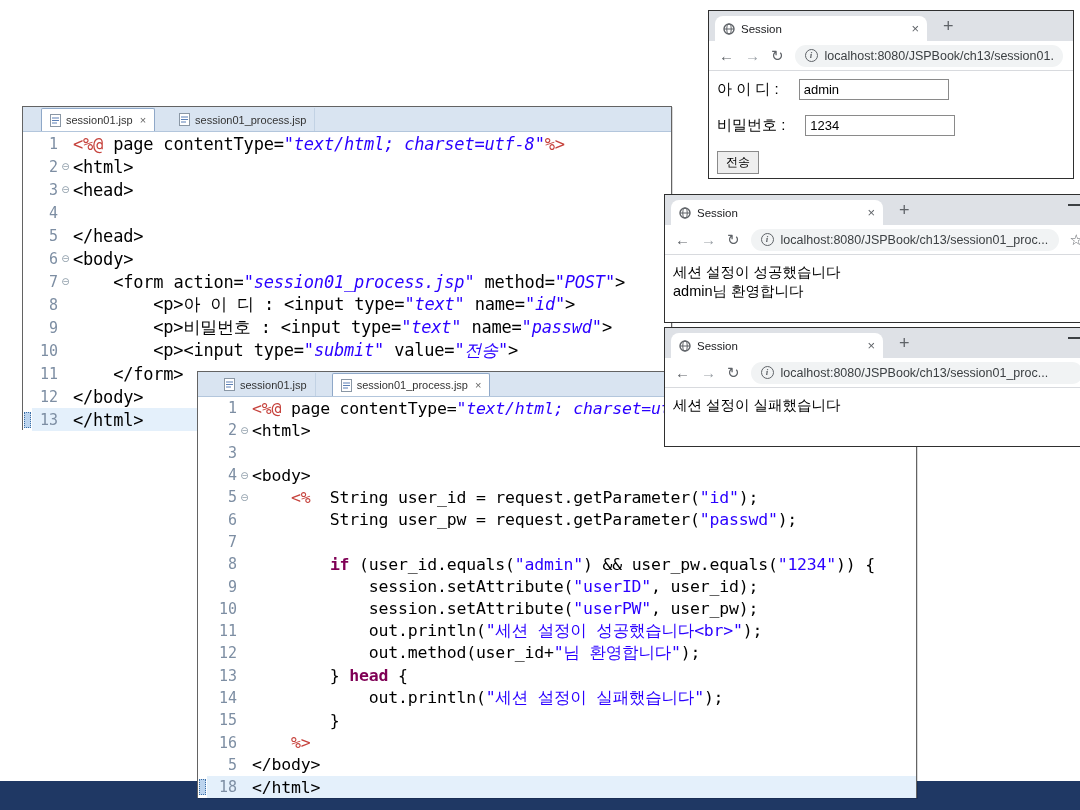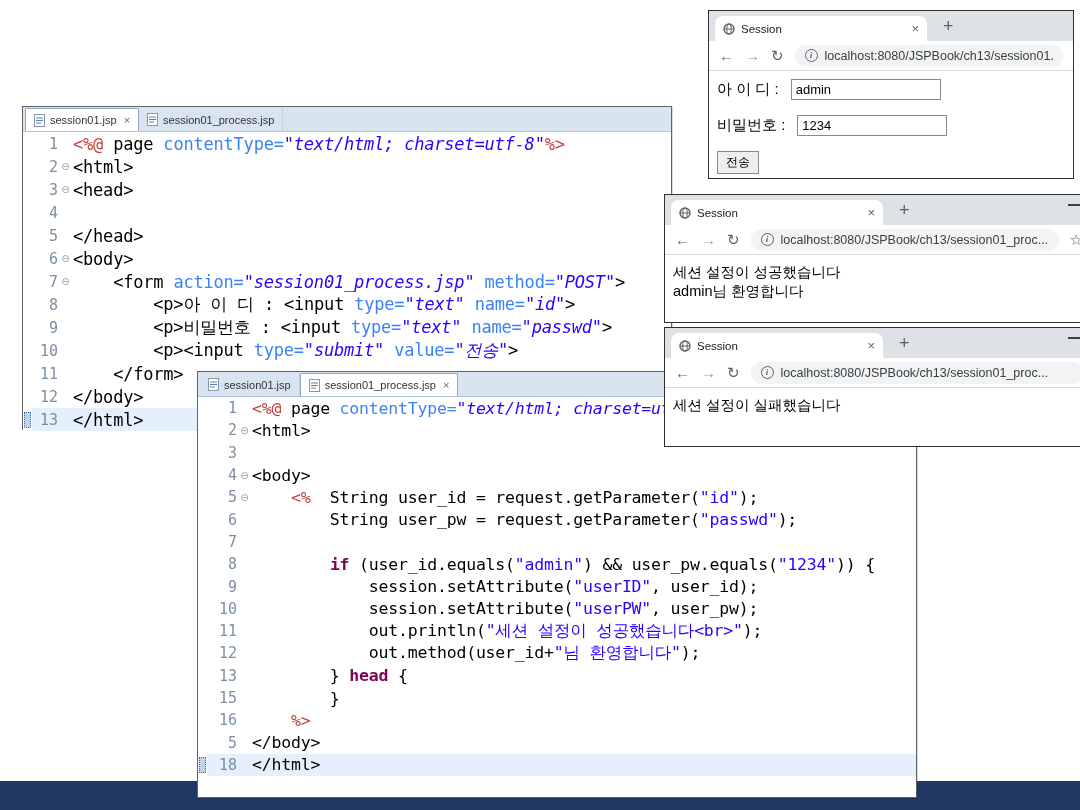--- a/index.html
+++ b/index.html
@@ -7,39 +7,39 @@
   #stage { position:relative; width:1080px; height:810px; overflow:hidden; background:#fff; }
 
   
   .bottombar { position:absolute; left:0; top:781px; width:1080px; height:29px; background:#1f3864; }
 
   
   .ewin { position:absolute; background:#fff; border:1px solid #636363; box-shadow:1px 1px 0 rgba(0,0,0,.15); }
   #ed1 { left:22px; top:106px; width:650px; height:324px; }
   #ed2 { left:197px; top:371px; width:720px; height:427px; }
   .etabs { height:25px; background:#d9e4f1; border-bottom:1px solid #b3c6dc; display:flex; align-items:flex-end; padding-left:2px; }
-  .etab { height:23px; display:flex; align-items:center; padding:0 8px; font-size:11px; color:#333; gap:5px; white-space:nowrap; }
+  .etab { height:23px; display:flex; align-items:center; padding:0 8px; font-size:11px; color:#333; gap:5px; white-space:nowrap;margin-left:16px; }
   .etab.active { background:#fff; border:1px solid #8fa8c8; border-bottom:none; border-radius:2px 2px 0 0; }
   .etab.inactive { border-right:1px solid #c2d2e4; }
   .etab .eclose { font-size:11px; color:#666; margin-left:2px; }
   .ebody { position:relative; overflow:hidden; }
   .crow { display:flex; align-items:center; white-space:pre; overflow:hidden; }
   #ed1 .crow { height:23px; }
   #ed2 .crow { height:22.3px; }
   .crow.hl { background:#e4f0fb; }
   .mk { width:9px; flex:none; height:100%; display:flex; align-items:center; justify-content:center; background:#fff; }
   .mk .sel { width:7px; height:16px; background:#bcd4ee; border:1px dotted #3b6ea5; }
   .num { flex:none; text-align:right; color:#7d8ea3; font-family:"DejaVu Sans Mono",monospace; font-size:15px; }
   #ed1 .num { width:26px; } #ed2 .num { width:30px; }
   .fold { width:15px; flex:none; color:#93a1ad; font-size:10px; text-align:center; font-family:"DejaVu Sans",sans-serif; }
   .code { font-family:"DejaVu Sans Mono",monospace; color:#000; letter-spacing:-0.2px; }
   #ed1 .code { font-size:17px; } #ed2 .code { font-size:16.5px; }
   .tk-d { color:#c6423c; }                    
   .tk-t { color:#000000; }                    
-  .tk-a { color:#3b82f6; }                    
+  .tk-a { color:#000000; }                    
   .tk-s { color:#2a00ff; font-style:italic; } 
   .tk-S { color:#2a00ff; }                    
   .tk-k { color:#7f0055; font-weight:bold; }  
   .tk-p { color:#000; }
 
   
   .bwin { position:absolute; background:#fff; border:1px solid #2f2f2f; }
   #b1 { left:708px; top:10px;  width:366px; height:169px; }
   #b2 { left:664px; top:194px; width:430px; height:129px; }
   #b3 { left:664px; top:327px; width:430px; height:120px; }
@@ -51,21 +51,21 @@
   .minbar { position:absolute; right:12px; top:9px; width:13px; height:2px; background:#3c4043; }
   .btoolbar { height:30px; display:flex; align-items:center; padding:0 10px; gap:11px; border-bottom:1px solid #d8dade; }
   .nav { font-size:15px; color:#5f6368; line-height:1; }
   .nav.fwd { color:#9aa0a6; }
   .pill { flex:1; height:22px; background:#f1f3f4; border-radius:12px; display:flex; align-items:center; padding:0 10px; gap:7px; min-width:0; }
   .info { width:13px; height:13px; flex:none; border:1.2px solid #5f6368; border-radius:50%; color:#5f6368; font:italic bold 9px/11px "Liberation Serif",serif; text-align:center; }
   .url { font-size:12.5px; color:#3c4043; white-space:nowrap; overflow:hidden; }
   .star { font-size:15px; color:#5f6368; flex:none; }
   .bcontent { padding:8px 8px 0 8px; font-size:15px; color:#000; }
   .frow { display:flex; align-items:center; margin-bottom:15px; }
-  .fi { height:21px; width:150px; border:1px solid #8a8a8a; font-size:13px; padding:0 4px; margin-left:12px; font-family:"Liberation Sans",sans-serif; }
+  .fi { height:21px; width:150px; border:1px solid #8a8a8a; font-size:13px; padding:0 4px; margin-left:20px; font-family:"Liberation Sans",sans-serif; }
   .sbtn { font-size:12px; padding:2px 8px; background:#eeeeee; border:1px solid #8a8a8a; color:#000; font-family:"Liberation Sans",sans-serif; }
   .rline { line-height:19px; font-size:14.5px; }
 </style>
 </head>
 <body>
 
 <div id="stage">
 
   <div class="bottombar"></div>
 
@@ -137,20 +137,21 @@
         <div class="crow"><span class="mk"></span><span class="num">4</span><span class="fold">⊖</span><span class="code"><span class="tk-t">&lt;body&gt;</span></span></div>
         <div class="crow"><span class="mk"></span><span class="num">5</span><span class="fold">⊖</span><span class="code"><span class="tk-p">    </span><span class="tk-d">&lt;%</span><span class="tk-p">  String user_id = request.getParameter(</span><span class="tk-S">"id"</span><span class="tk-p">);</span></span></div>
         <div class="crow"><span class="mk"></span><span class="num">6</span><span class="fold"></span><span class="code"><span class="tk-p">        String user_pw = request.getParameter(</span><span class="tk-S">"passwd"</span><span class="tk-p">);</span></span></div>
         <div class="crow"><span class="mk"></span><span class="num">7</span><span class="fold"></span><span class="code"></span></div>
         <div class="crow"><span class="mk"></span><span class="num">8</span><span class="fold"></span><span class="code"><span class="tk-p">        </span><span class="tk-k">if</span><span class="tk-p"> (user_id.equals(</span><span class="tk-S">"admin"</span><span class="tk-p">) &amp;&amp; user_pw.equals(</span><span class="tk-S">"1234"</span><span class="tk-p">)) {</span></span></div>
         <div class="crow"><span class="mk"></span><span class="num">9</span><span class="fold"></span><span class="code"><span class="tk-p">            session.setAttribute(</span><span class="tk-S">"userID"</span><span class="tk-p">, user_id);</span></span></div>
         <div class="crow"><span class="mk"></span><span class="num">10</span><span class="fold"></span><span class="code"><span class="tk-p">            session.setAttribute(</span><span class="tk-S">"userPW"</span><span class="tk-p">, user_pw);</span></span></div>
         <div class="crow"><span class="mk"></span><span class="num">11</span><span class="fold"></span><span class="code"><span class="tk-p">            out.println(</span><span class="tk-S">"세션 설정이 성공했습니다&lt;br&gt;"</span><span class="tk-p">);</span></span></div>
         <div class="crow"><span class="mk"></span><span class="num">12</span><span class="fold"></span><span class="code"><span class="tk-p">            out.method(user_id+</span><span class="tk-S">"님 환영합니다"</span><span class="tk-p">);</span></span></div>
         <div class="crow"><span class="mk"></span><span class="num">13</span><span class="fold"></span><span class="code"><span class="tk-p">        } </span><span class="tk-k">head</span><span class="tk-p"> {</span></span></div>
+        <div class="crow"><span class="mk"></span><span class="num">14</span><span class="fold"></span><span class="code"><span class="tk-p">            out.println(</span><span class="tk-S">"세션 설정이 실패했습니다"</span><span class="tk-p">);</span></span></div>
         <div class="crow"><span class="mk"></span><span class="num">15</span><span class="fold"></span><span class="code"><span class="tk-p">        }</span></span></div>
         <div class="crow"><span class="mk"></span><span class="num">16</span><span class="fold"></span><span class="code"><span class="tk-p">    </span><span class="tk-d">%&gt;</span></span></div>
         <div class="crow"><span class="mk"></span><span class="num">5</span><span class="fold"></span><span class="code"><span class="tk-t">&lt;/body&gt;</span></span></div>
         <div class="crow hl"><span class="mk"><span class="sel"></span></span><span class="num">18</span><span class="fold"></span><span class="code"><span class="tk-t">&lt;/html&gt;</span></span></div>
       </div>
   </div>
 
   <div class="bwin" id="b1">
     <div class="btabs">
       <div class="btab">

